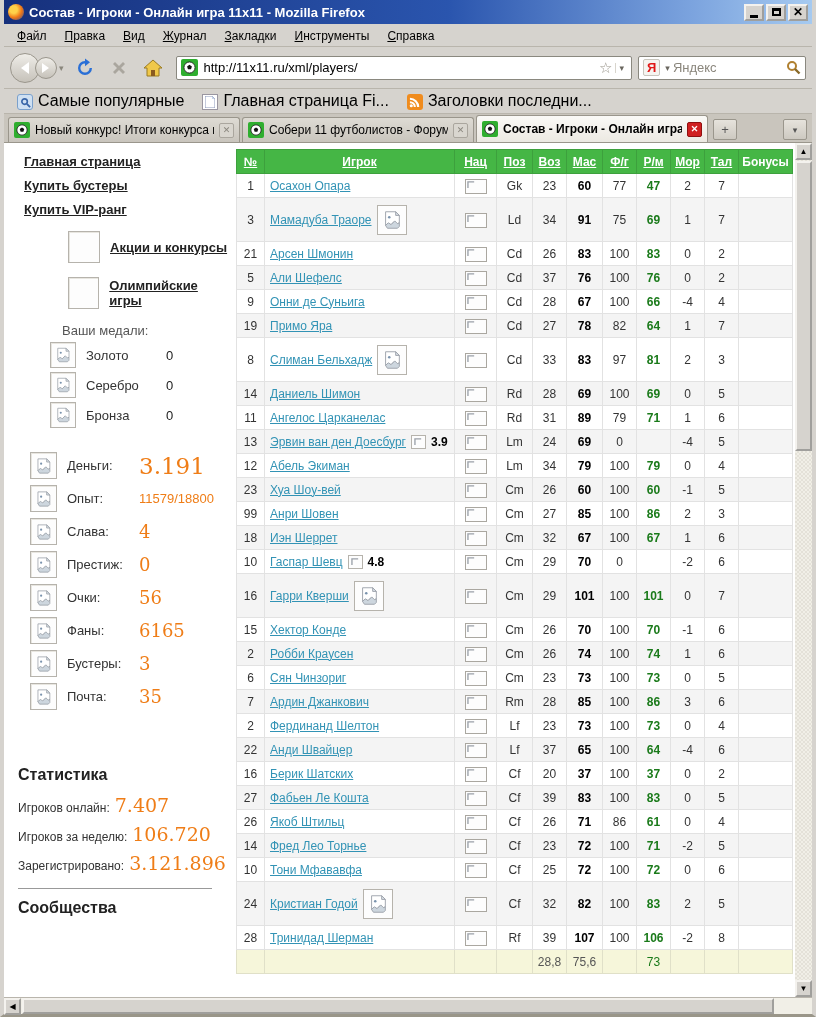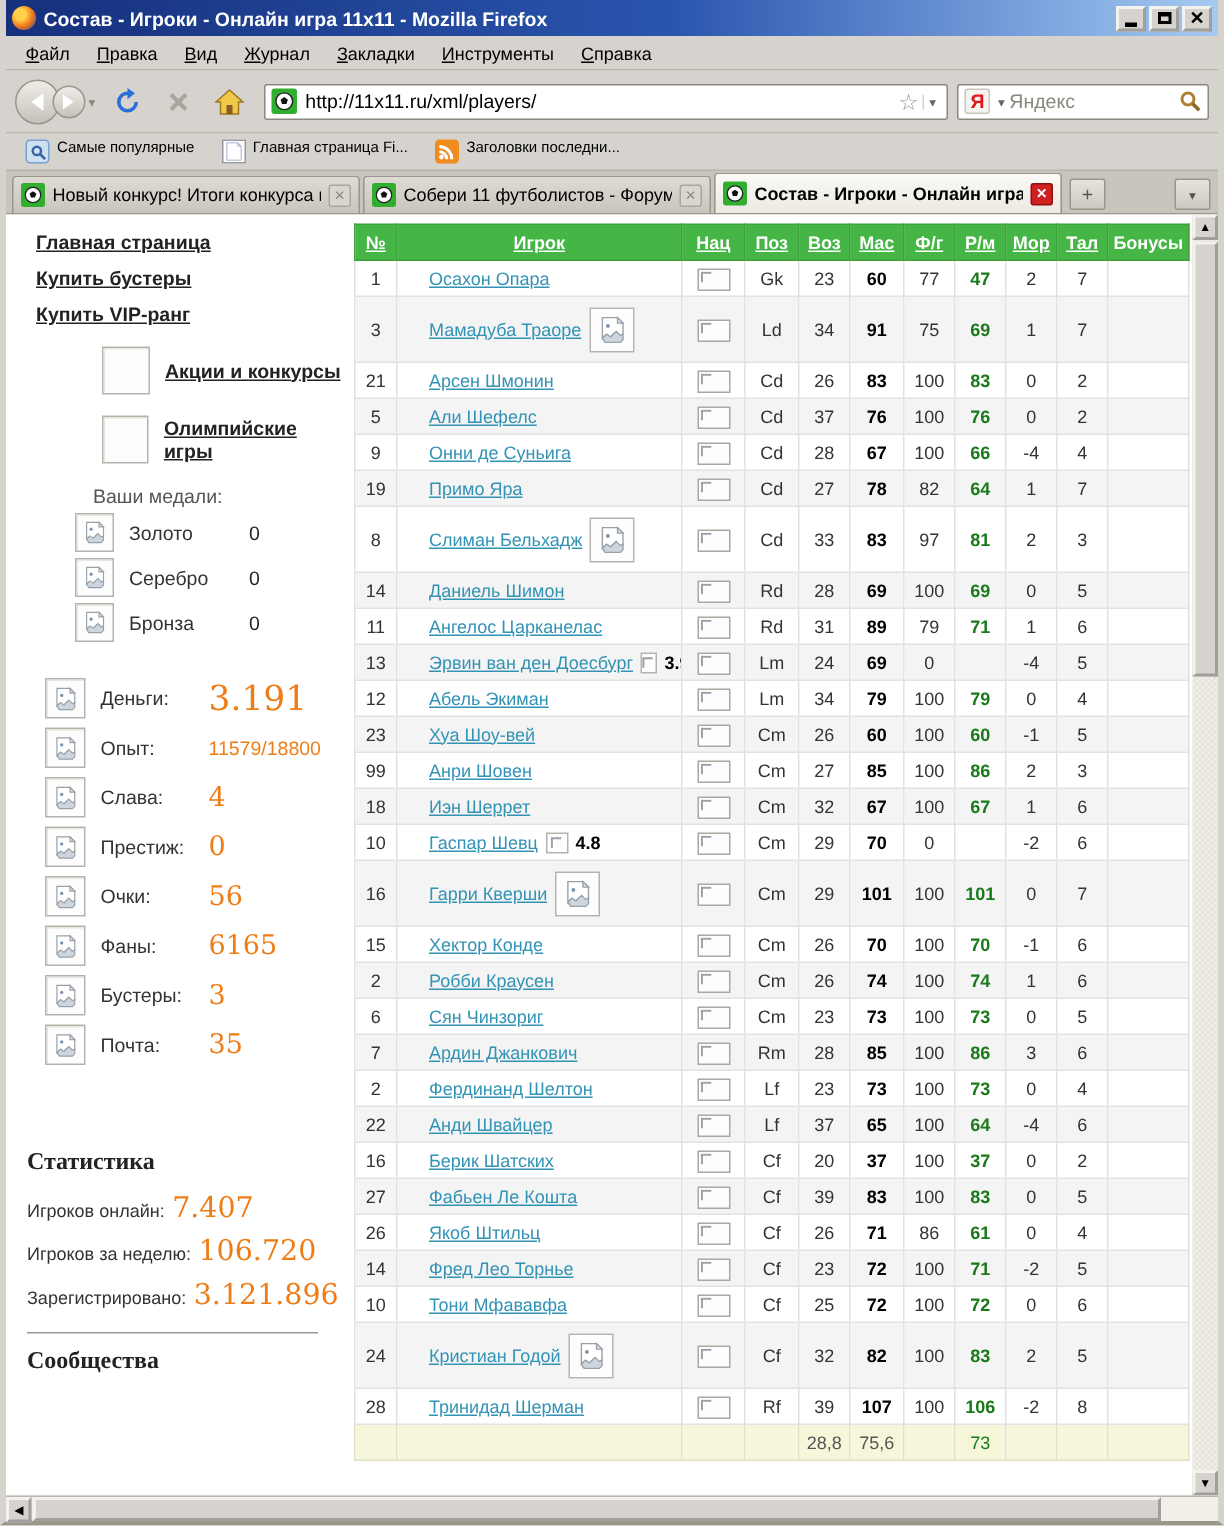--- a/index.html
+++ b/index.html
@@ -52,21 +52,21 @@
   .mini-drop { color:#6a675f; font-size:9px; padding:0 3px; border-left:1px solid #d8d5cd; }
   .searchbox { width:168px; height:24px; background:#fff; border:1px solid #8a887f; border-radius:2px;
     display:flex; align-items:center; padding:0 4px; }
   .ya-badge { color:#e01818; font-weight:bold; font-size:13px; border:1px solid #c8c5bd; border-radius:2px;
     padding:0 3px; margin-right:2px; background:#f6f4f0; }
   .search-text { flex:1; color:#8a867c; font-size:13px; }
 
   
   .bookmarksbar { height:25px; flex:0 0 25px; display:flex; align-items:center; gap:4px; padding-left:6px;
     background:#d6d3ce; border-bottom:1px solid #b9b5ac; }
-  .bm-item { display:flex; align-items:flex-start; gap:5px; padding:2px 7px; font-size:10px; }
+  .bm-item { display:flex; align-items:flex-end; gap:5px; padding:2px 7px; font-size:16px; }
   .bm-ico { width:16px; height:16px; display:flex; align-items:center; justify-content:center; }
   .ico-search-bm { background:#cfe0f2; border:1px solid #7aa0cc; border-radius:3px; }
   .ico-page { background:#fff; border:1px solid #9a96a0; }
   .ico-rss { background:#f08c1e; border-radius:3px; color:#fff; font-weight:bold; font-size:10px; }
 
   
   .tabbar { height:29px; flex:0 0 29px; display:flex; align-items:flex-end; padding:3px 4px 0 4px;
     background:#c9c5bd; border-bottom:1px solid #9a968c; }
   .tab { width:232px; height:25px; display:flex; align-items:center; gap:5px; padding:0 5px;
     background:linear-gradient(#dedbd4,#c9c5bd); border:1px solid #9a968c; border-bottom:none;
@@ -100,35 +100,35 @@
   .medal-label { width:70px; }
   .medal-value { color:#222; }
   .streak { text-align:center; color:#444; font-size:12px; margin-top:16px; line-height:17px; width:200px; }
   .stats-list { margin-top:24px; }
   .stat-row { display:flex; align-items:center; gap:10px; margin:6px 0 0 12px; }
   .stat-label { font-size:13px; color:#333; width:62px; }
   .stat-value { color:#ef7d17; font-family:"DejaVu Serif", serif; font-size:18px; }
   .stat-value.big { font-size:23px; }
   .stat-value.small { font-family:"Liberation Sans", sans-serif; font-size:13px; }
   .stats-block { margin-top:56px; }
-  .stats-heading { font-size:16px; font-weight:bold; color:#222; margin:10px 0 10px 0;font-family:Liberation Serif, serif; }
+  .stats-heading { font-size:16px; font-weight:bold; color:#222; margin:10px 0 10px 0; }
   .statline { font-size:12px; color:#333; margin:7px 0; display:flex; align-items:baseline; gap:5px; }
   .statline b { color:#ef7d17; font-family:"DejaVu Serif", serif; font-size:19px; font-weight:normal; }
   .divider { border:none; border-top:1px solid #999; margin:14px 18px 6px 0; }
 
   
   table.roster { border-collapse:collapse; width:556px; table-layout:fixed; }
   .roster th { background:#45b645; color:#fff; font-size:12px; font-weight:bold; height:24px;
     border:1px solid #3da03d; text-align:center; }
   .roster th span { text-decoration:underline; }
   .roster th.nosort span { text-decoration:none; }
   .roster td { border:1px solid #e2e2e2; font-size:12px; color:#333; text-align:center;
     height:24px; padding:1px 2px; overflow:hidden; white-space:nowrap; }
   .roster tr.alt td { background:#f4f4f4; }
-  .roster td.c-name { text-align:left; padding-left:21px; }
+  .roster td.c-name { text-align:left; padding-left:5px; }
   .roster td.c-mas { font-weight:bold; color:#000; }
   .roster td.c-rm { font-weight:bold; color:#1a7a1a; }
   .roster a.pname { color:#3293b5; text-decoration:underline; }
   .name-wrap { display:flex; align-items:center; gap:5px; }
   .photo-box { width:30px; height:30px; background:#fdfdfd; border:1px solid #b6b3ac;
     display:inline-flex; align-items:center; justify-content:center; padding:2px; }
   .badge-box { width:15px; height:14px; background:#fdfdfd; border:1px solid #b6b3ac;
     display:inline-flex; align-items:center; justify-content:center; }
   .badge-num { font-weight:bold; color:#000; }
   .flagbox { width:22px; height:15px; background:#fdfdfd; border:1px solid #aaa7a0;

